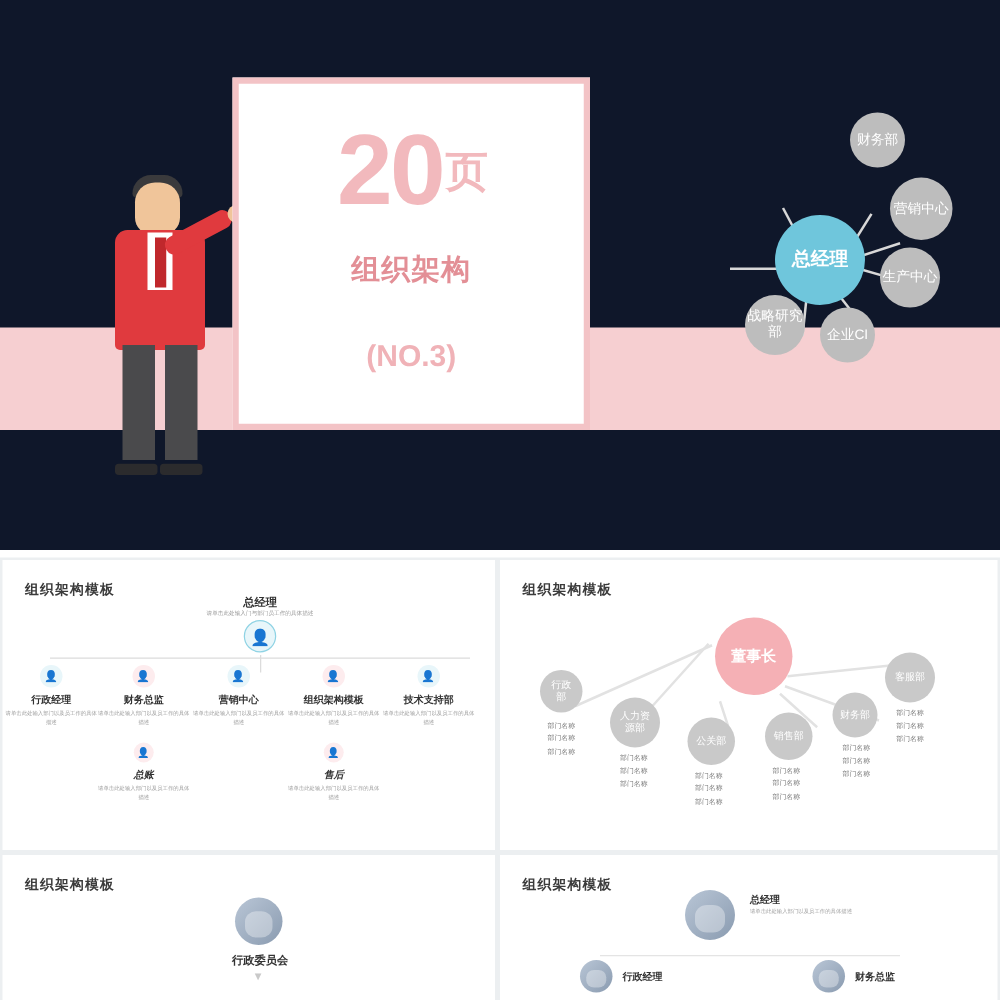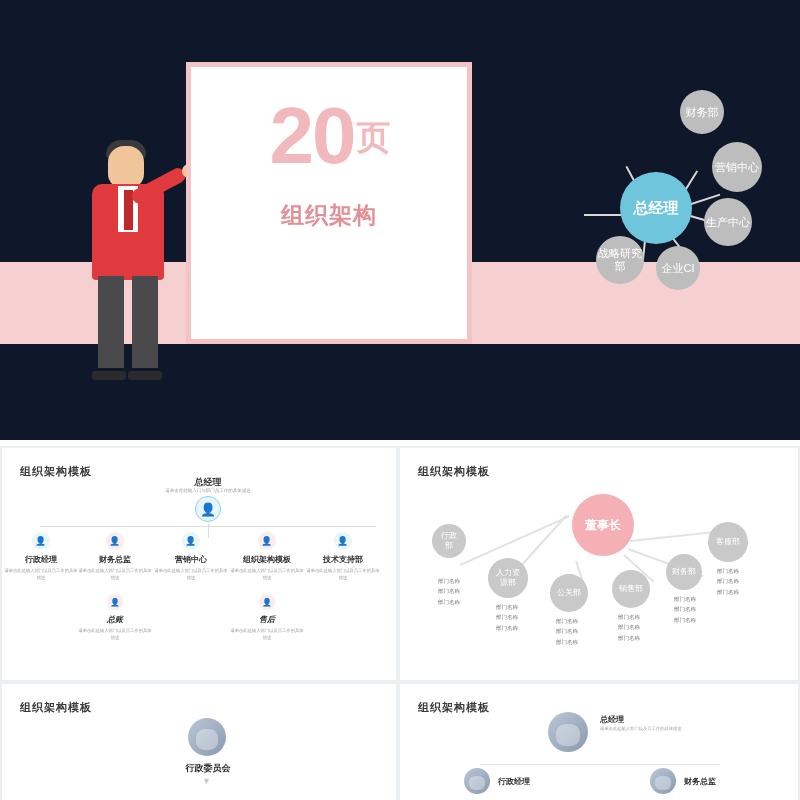--- a/index.html
+++ b/index.html
@@ -138,20 +138,21 @@
     </div>
 
     <div class="frame-outer"></div>
     <div class="frame-inner"></div>
     <div class="big-num">
       <span>20</span><span class="unit">页</span>
     </div>
     <div class="title-cn">
       <div>组织架构</div>
     </div>
+    <div class="title-no">(NO.3)</div>
 
     <div class="cluster">
       <div class="link" style="left:86px; top:158px; width:42px;"></div>
       <div class="link" style="left:150px; top:150px; width:46px; transform:rotate(-118deg);"></div>
       <div class="link" style="left:178px; top:148px; width:40px; transform:rotate(-58deg);"></div>
       <div class="link" style="left:184px; top:150px; width:40px; transform:rotate(-18deg);"></div>
       <div class="link" style="left:182px; top:156px; width:38px; transform:rotate(16deg);"></div>
       <div class="link" style="left:166px; top:170px; width:38px; transform:rotate(52deg);"></div>
       <div class="link" style="left:148px; top:174px; width:38px; transform:rotate(96deg);"></div>
 
@@ -219,21 +220,21 @@
 
       <div class="t2-chair">董事长</div>
 
       <div class="link" style="left:60px; top:116px; width:120px; transform:rotate(-24deg); background:#e2e2e2;"></div>
       <div class="link" style="left:120px; top:118px; width:70px; transform:rotate(-48deg); background:#e2e2e2;"></div>
       <div class="link" style="left:176px; top:112px; width:26px; transform:rotate(72deg); background:#e2e2e2;"></div>
       <div class="link" style="left:224px; top:106px; width:40px; transform:rotate(42deg); background:#e2e2e2;"></div>
       <div class="link" style="left:228px; top:100px; width:80px; transform:rotate(20deg); background:#e2e2e2;"></div>
       <div class="link" style="left:230px; top:92px; width:104px; transform:rotate(-6deg); background:#e2e2e2;"></div>
 
-      <div class="t2-node" style="left:32px; top:76px; width:34px; height:34px;">行政<br>部</div>
+      <div class="t2-node" style="left:32px; top:88px; width:34px; height:34px;">行政<br>部</div>
       <div class="t2-list" style="left:26px; top:128px;">部门名称<br>部门名称<br>部门名称</div>
 
       <div class="t2-node" style="left:88px; top:110px; width:40px; height:40px;">人力资<br>源部</div>
       <div class="t2-list" style="left:84px; top:154px;">部门名称<br>部门名称<br>部门名称</div>
 
       <div class="t2-node" style="left:150px; top:126px; width:38px; height:38px;">公关部</div>
       <div class="t2-list" style="left:144px; top:168px;">部门名称<br>部门名称<br>部门名称</div>
 
       <div class="t2-node" style="left:212px; top:122px; width:38px; height:38px;">销售部</div>
       <div class="t2-list" style="left:206px; top:164px;">部门名称<br>部门名称<br>部门名称</div>

